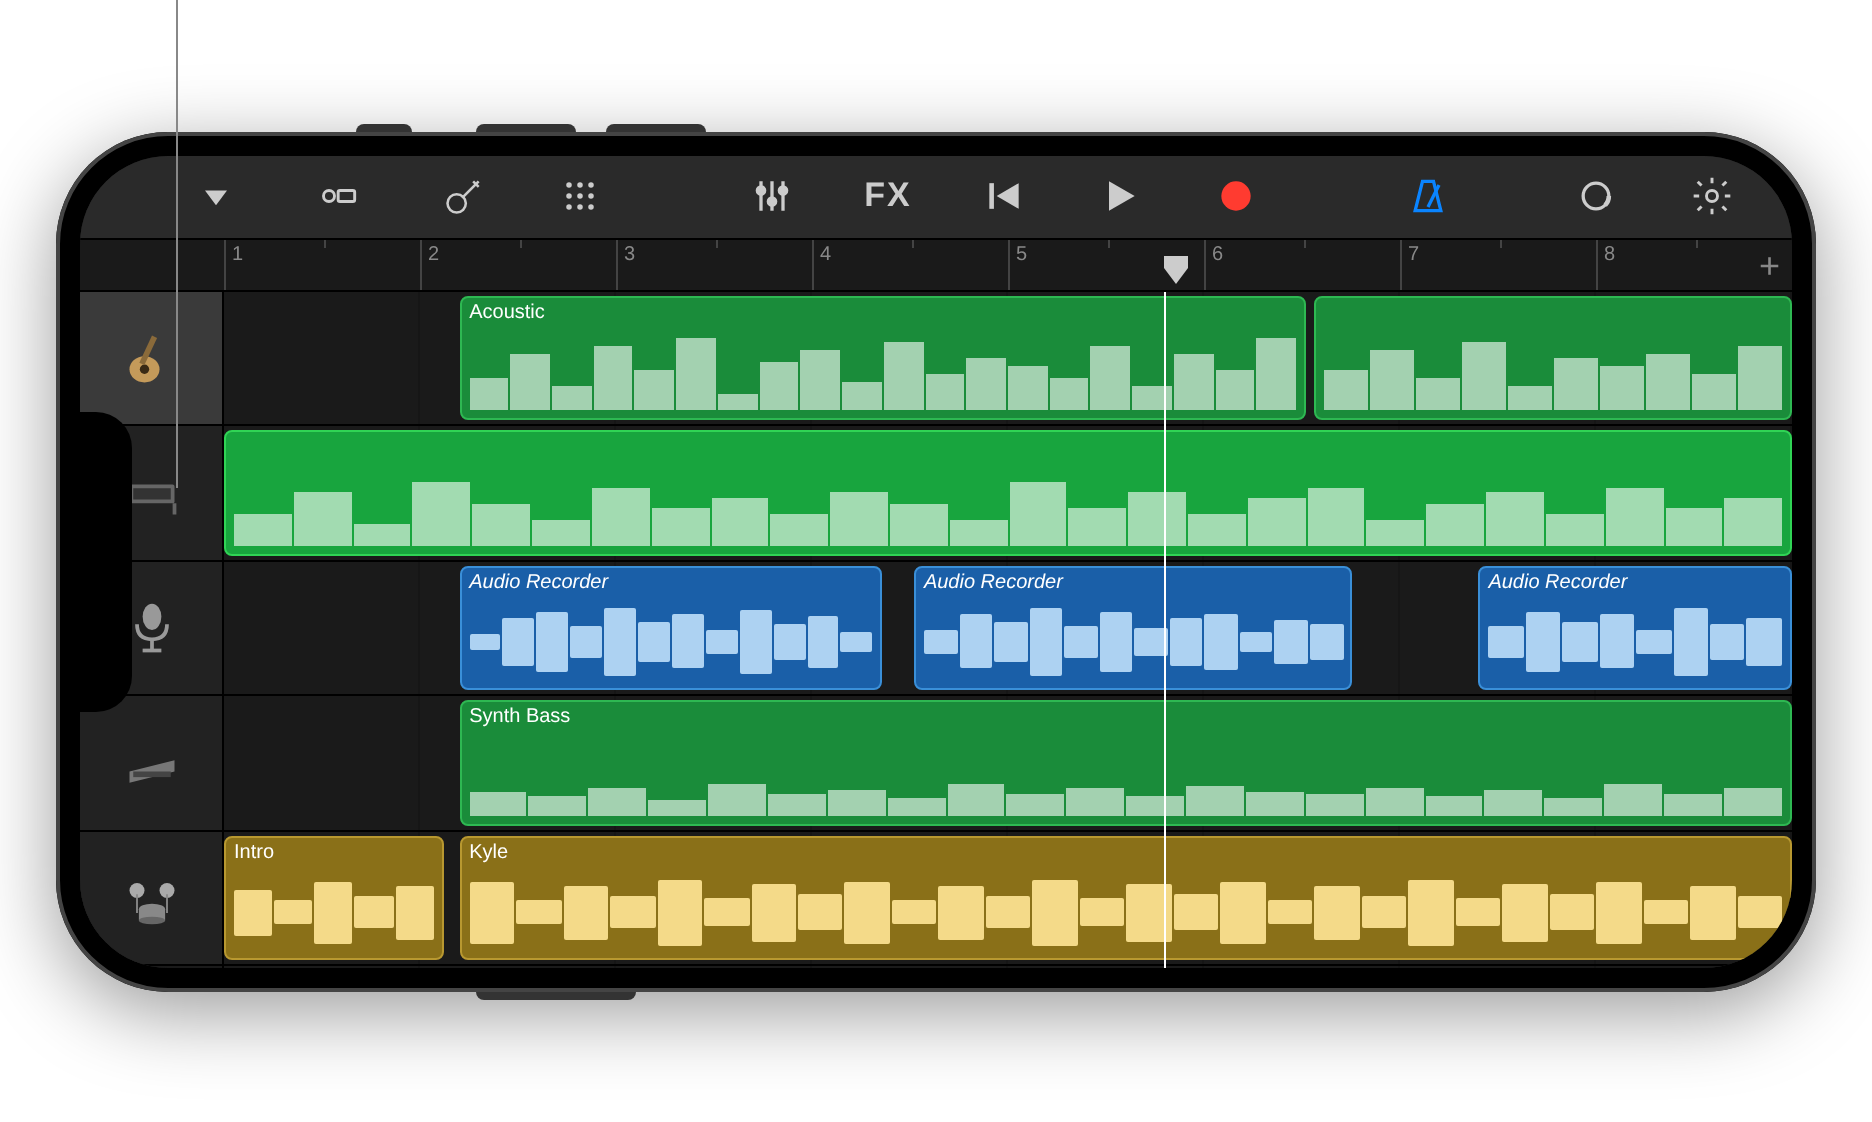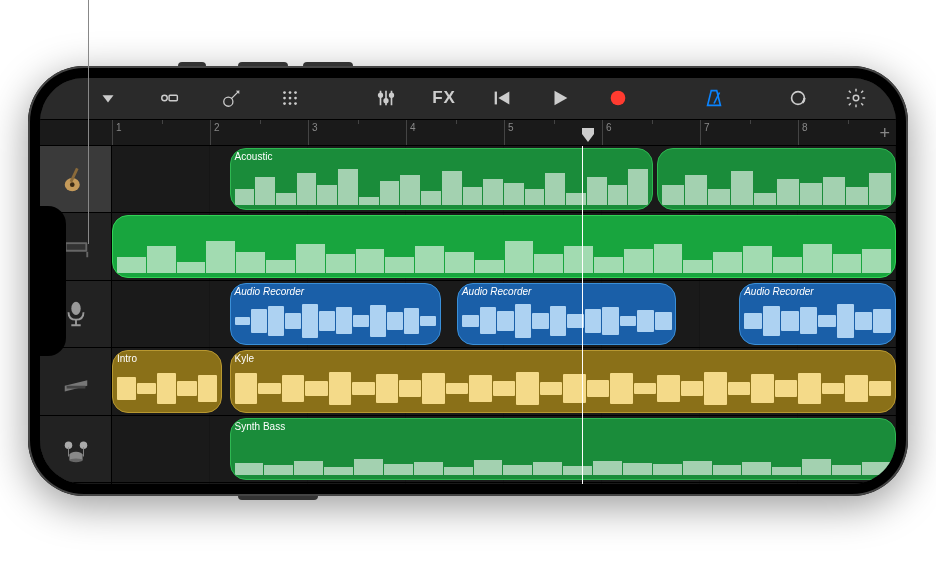--- a/index.html
+++ b/index.html
@@ -164,21 +164,21 @@
       flex: 1;
       border-bottom: 1px solid #000;
       position: relative;
       display: flex;
       align-items: stretch;
     }
     .region {
       position: absolute;
       top: 2px;
       bottom: 2px;
-      border-radius: 16px;
+      border-radius: 4px;
       overflow: hidden;
     }
     .region .label {
       position: absolute;
       left: 4px;
       top: 2px;
       font-size: 10px;
       color: #fff;
       z-index: 5;
     }
@@ -492,66 +492,20 @@
                 <span style="height:70%"></span>
                 <span style="height:30%"></span>
                 <span style="height:90%"></span>
                 <span style="height:45%"></span>
                 <span style="height:60%"></span>
               </div>
           </div>
         </div>
 
         <div class="lane">
-          <div class="region gold" style="left:0;width:14%">
-            <span class="label">Intro</span>
-            <div class="wave gold">
-                <span style="height:60%"></span>
-                <span style="height:30%"></span>
-                <span style="height:80%"></span>
-                <span style="height:40%"></span>
-                <span style="height:70%"></span>
-              </div>
-          </div>
-          <div class="region gold" style="left:15%;width:85%">
-            <span class="label">Kyle</span>
-            <div class="wave gold">
-                <span style="height:80%"></span>
-                <span style="height:30%"></span>
-                <span style="height:70%"></span>
-                <span style="height:40%"></span>
-                <span style="height:85%"></span>
-                <span style="height:35%"></span>
-                <span style="height:75%"></span>
-                <span style="height:45%"></span>
-                <span style="height:80%"></span>
-                <span style="height:30%"></span>
-                <span style="height:70%"></span>
-                <span style="height:40%"></span>
-                <span style="height:85%"></span>
-                <span style="height:35%"></span>
-                <span style="height:75%"></span>
-                <span style="height:45%"></span>
-                <span style="height:80%"></span>
-                <span style="height:30%"></span>
-                <span style="height:70%"></span>
-                <span style="height:40%"></span>
-                <span style="height:85%"></span>
-                <span style="height:35%"></span>
-                <span style="height:75%"></span>
-                <span style="height:45%"></span>
-                <span style="height:80%"></span>
-                <span style="height:30%"></span>
-                <span style="height:70%"></span>
-                <span style="height:40%"></span>
-              </div>
-          </div>
-        </div>
-
-        <div class="lane">
           <div class="region green" style="left:15%;width:85%">
             <span class="label">Synth Bass</span>
             <div class="midi-bars">
               <span style="height:30%"></span>
                 <span style="height:25%"></span>
                 <span style="height:35%"></span>
                 <span style="height:20%"></span>
                 <span style="height:40%"></span>
                 <span style="height:28%"></span>
                 <span style="height:32%"></span>
@@ -566,17 +520,63 @@
                 <span style="height:35%"></span>
                 <span style="height:25%"></span>
                 <span style="height:32%"></span>
                 <span style="height:22%"></span>
                 <span style="height:40%"></span>
                 <span style="height:27%"></span>
                 <span style="height:33%"></span>
             </div>
           </div>
         </div>
+
+        <div class="lane">
+          <div class="region gold" style="left:0;width:14%">
+            <span class="label">Intro</span>
+            <div class="wave gold">
+                <span style="height:60%"></span>
+                <span style="height:30%"></span>
+                <span style="height:80%"></span>
+                <span style="height:40%"></span>
+                <span style="height:70%"></span>
+              </div>
+          </div>
+          <div class="region gold" style="left:15%;width:85%">
+            <span class="label">Kyle</span>
+            <div class="wave gold">
+                <span style="height:80%"></span>
+                <span style="height:30%"></span>
+                <span style="height:70%"></span>
+                <span style="height:40%"></span>
+                <span style="height:85%"></span>
+                <span style="height:35%"></span>
+                <span style="height:75%"></span>
+                <span style="height:45%"></span>
+                <span style="height:80%"></span>
+                <span style="height:30%"></span>
+                <span style="height:70%"></span>
+                <span style="height:40%"></span>
+                <span style="height:85%"></span>
+                <span style="height:35%"></span>
+                <span style="height:75%"></span>
+                <span style="height:45%"></span>
+                <span style="height:80%"></span>
+                <span style="height:30%"></span>
+                <span style="height:70%"></span>
+                <span style="height:40%"></span>
+                <span style="height:85%"></span>
+                <span style="height:35%"></span>
+                <span style="height:75%"></span>
+                <span style="height:45%"></span>
+                <span style="height:80%"></span>
+                <span style="height:30%"></span>
+                <span style="height:70%"></span>
+                <span style="height:40%"></span>
+              </div>
+          </div>
+        </div>
       </div>
     </div>
 
   </div>
 </div>
 
 </body></html>

